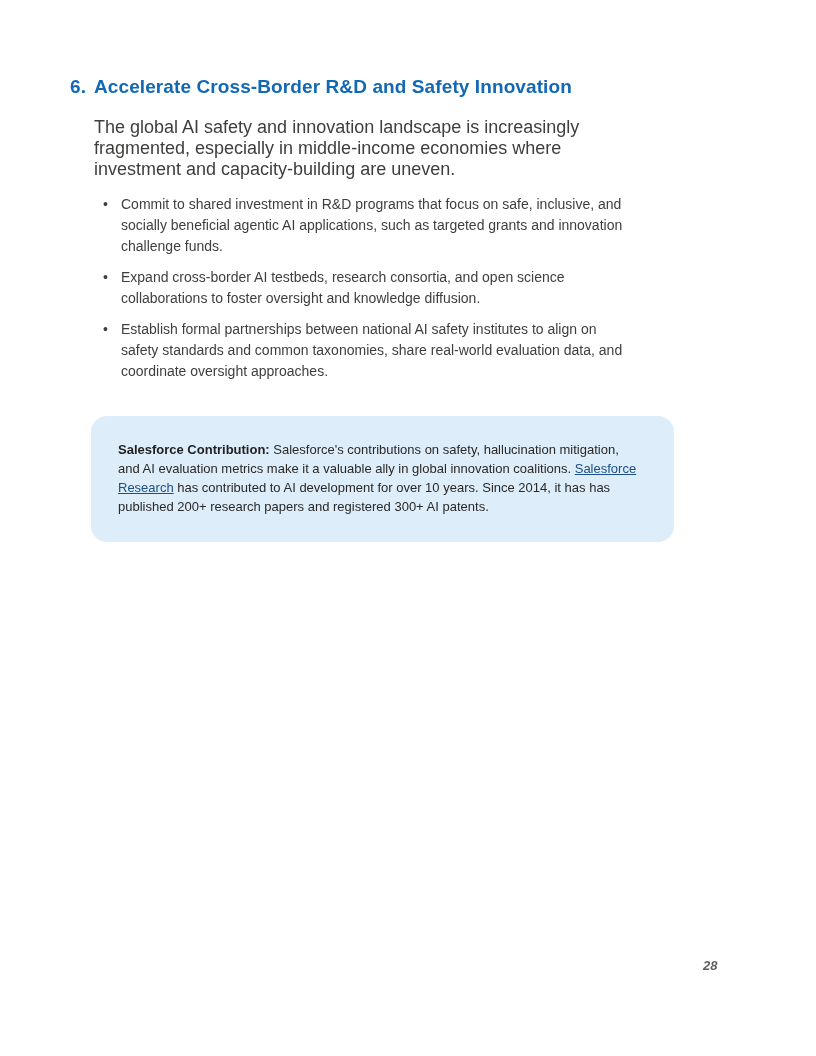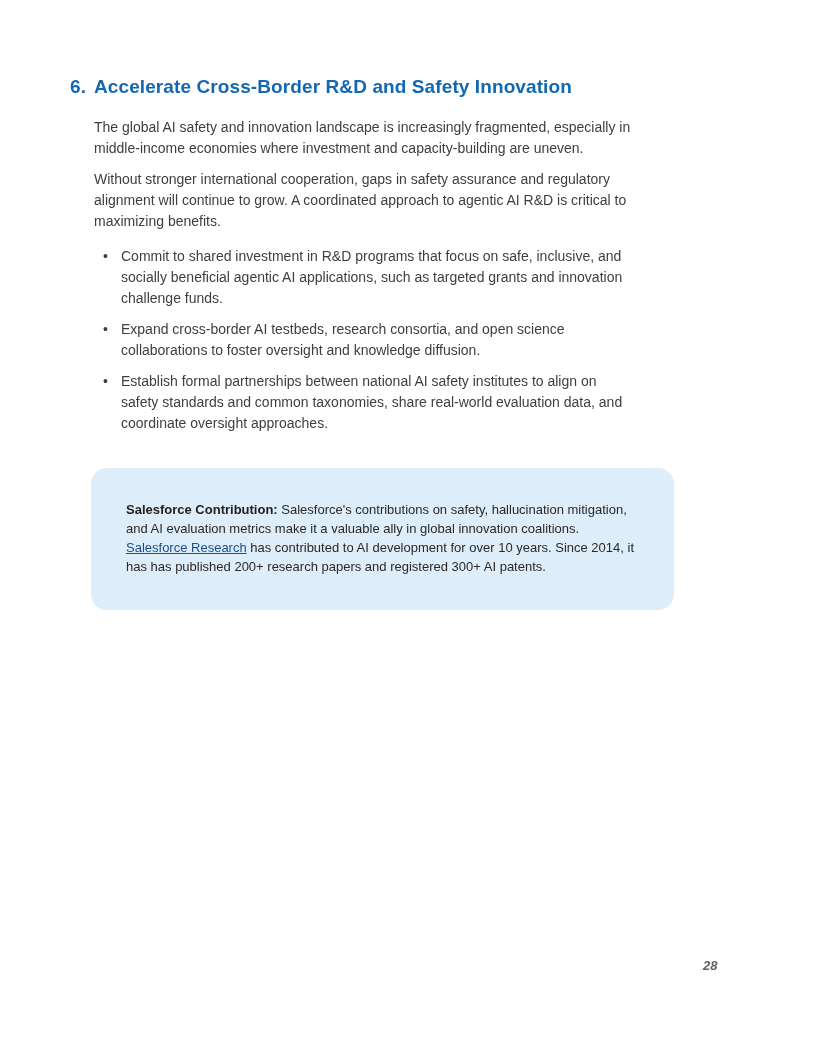--- a/index.html
+++ b/index.html
@@ -31,21 +31,21 @@
   .section-heading .num {
     width: 24px;
     flex: 0 0 24px;
   }
   
   .body-block {
     margin-left: 24px;
     width: 540px;
   }
   .para {
-    font-size: 14px;
+    font-size: 18px;
     line-height: 21px;
     margin: 18px 0 10px 0;
     color: #3e3e3c;
   }
   .para + .para {
     margin-top: 0;
   }
   .bullet-list {
     margin-top: 14px;
   }
@@ -105,39 +105,38 @@
 
 <div class="page">
 
   <h1 class="section-heading">
     <span class="num">6.</span>
     <span>Accelerate Cross-Border R&amp;D and Safety Innovation</span>
   </h1>
 
   <div class="body-block">
     <p class="para">The global AI safety and innovation landscape is increasingly fragmented, especially in middle-income economies where investment and capacity-building are uneven.</p>
-    <p class="para">Without stronger international cooperation, gaps in safety assurance and regulatory alignment will continue to grow. A coordinated approach to agentic AI R&amp;D is critical to maximizing benefits.</p>
 
     <div class="bullet-list">
       <div class="bullet-item">
         <span class="marker">•</span>
         <span class="bullet-text">Commit to shared investment in R&amp;D programs that focus on safe, inclusive, and socially beneficial agentic AI applications, such as targeted grants and innovation challenge funds.</span>
       </div>
       <div class="bullet-item">
         <span class="marker">•</span>
         <span class="bullet-text">Expand cross-border AI testbeds, research consortia, and open science collaborations to foster oversight and knowledge diffusion.</span>
       </div>
       <div class="bullet-item">
         <span class="marker">•</span>
         <span class="bullet-text">Establish formal partnerships between national AI safety institutes to align on safety standards and common taxonomies, share real-world evaluation data, and coordinate oversight approaches.</span>
       </div>
     </div>
 
     <div class="callout">
-      <p class="callout-text" style="margin:8px;">
+      <p class="callout-text" style="margin:0;">
         <span class="label">Salesforce Contribution:</span><span> Salesforce's contributions on safety, hallucination mitigation, and AI evaluation metrics make it a valuable ally in global innovation coalitions. </span><a href="#">Salesforce Research</a><span> has contributed to AI development for over 10 years. Since 2014, it has has published 200+ research papers and registered 300+ AI patents.</span>
       </p>
     </div>
   </div>
 
   <div class="page-number">28</div>
 
 </div>
 
 </body></html>

